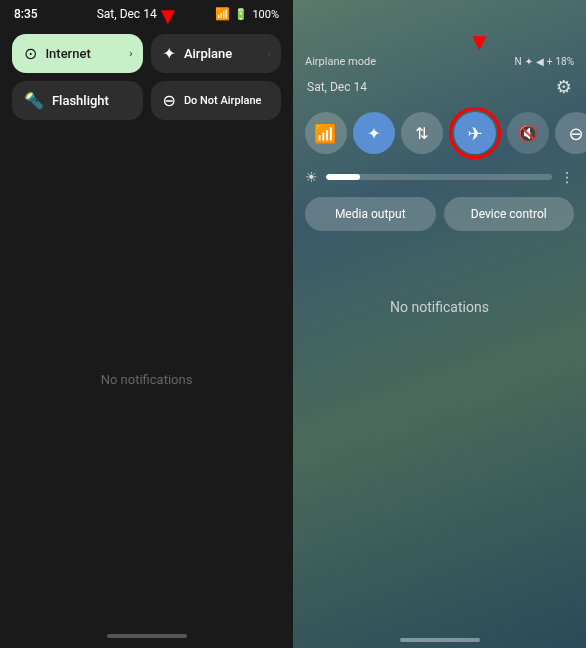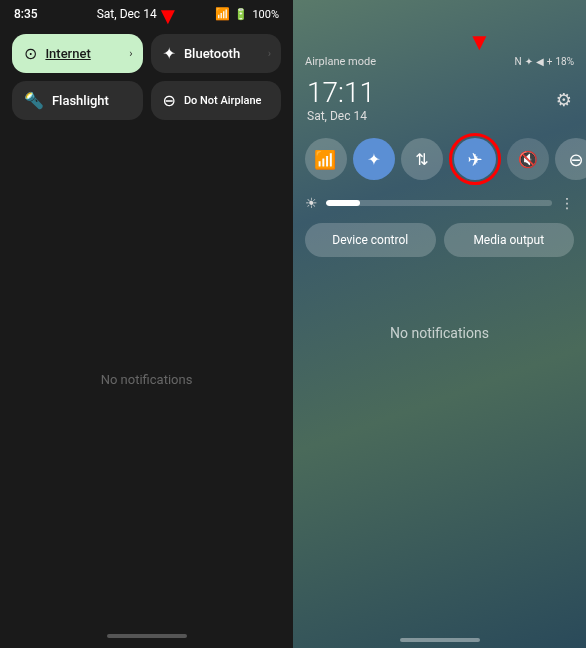--- a/index.html
+++ b/index.html
@@ -61,21 +61,20 @@
     .tile.active {
       background: #c8f0c8;
     }
     .tile-label {
       color: #fff;
       font-size: 13px;
       font-weight: 500;
     }
     .tile.active .tile-label {
       color: #1a1a1a;
-      text-decoration: underline;
     }
     .tile-icon {
       font-size: 16px;
       color: #fff;
     }
     .tile.active .tile-icon {
       color: #1a1a1a;
     }
     .tile-chevron {
       position: absolute;
@@ -307,21 +306,21 @@
   <div class="quick-tiles">
 
     <div class="tile active">
       <span class="tile-icon">⊙</span>
       <span class="tile-label">Internet</span>
       <span class="tile-chevron">›</span>
     </div>
 
     <div class="tile">
       <span class="tile-icon">✦</span>
-      <span class="tile-label">Bluetooth</span>
+      <span class="tile-label">Airplane</span>
       <span class="tile-chevron">›</span>
     </div>
 
     <div class="tile">
       <span class="tile-icon">🔦</span>
       <span class="tile-label">Flashlight</span>
     </div>
 
     <div class="tile">
       <span class="tile-icon">⊖</span>
@@ -351,21 +350,20 @@
         <span>N</span>
         <span>✦</span>
         <span>◀</span>
         <span>+</span>
         <span style="color:#ddd;font-size:10px;">18%</span>
       </div>
     </div>
 
     <div class="right-time-row">
       <div>
-        <div class="right-time">17:11</div>
         <div style="color:#ddd;font-size:12px;">Sat, Dec 14</div>
       </div>
       <div class="gear-icon">⚙</div>
     </div>
 
     <div class="qs-row">
 
       <div class="qs-btn">
         <span>📶</span>
       </div>
@@ -395,22 +393,22 @@
 
     <div class="brightness-row">
       <span class="brightness-icon">☀</span>
       <div class="brightness-bar">
         <div class="brightness-fill"></div>
       </div>
       <span class="brightness-dots">⋮</span>
     </div>
 
     <div class="qs-buttons-row">
+      <div class="qs-pill-btn">Media output</div>
       <div class="qs-pill-btn">Device control</div>
-      <div class="qs-pill-btn">Media output</div>
     </div>
 
     <div class="no-notifications-right">
       <span>No notifications</span>
     </div>
   </div>
 
   <div class="home-indicator-right">
     <div class="home-bar-right"></div>
   </div>

